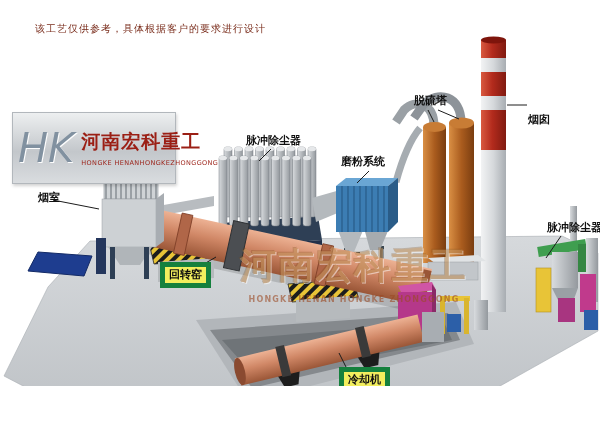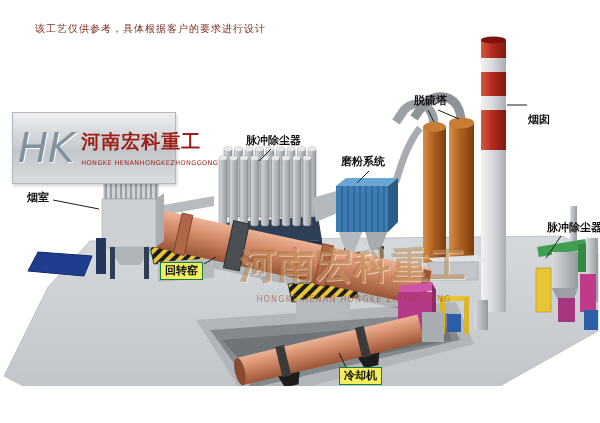--- a/index.html
+++ b/index.html
@@ -14,24 +14,24 @@
         box-shadow:inset 0 0 0 1px #b2b7bc, 1px 2px 3px rgba(0,0,0,.18);
         display:flex;align-items:center;padding:0 6px;box-sizing:border-box;}
   .logo-hk{font-style:italic;font-weight:normal;font-size:40px;color:#8191a0;
            text-shadow:1px 1px 0 #fdfdfd;margin-right:7px;line-height:1;}
   .logo-cn{font-weight:bold;font-size:19px;color:#9b1f15;letter-spacing:1px;white-space:nowrap;}
   .logo-en{font-size:6.5px;color:#9b1f15;letter-spacing:.4px;white-space:nowrap;margin-top:4px;}
 
   .watermark{position:absolute;left:238px;top:242px;width:232px;text-align:center;opacity:.6;pointer-events:none;}
   .wm-cn{font-size:36px;font-weight:bold;letter-spacing:2px;color:#c0905a;white-space:nowrap;
          text-shadow:1px 1px 0 rgba(255,255,255,.85),-1px -1px 0 rgba(120,70,20,.45);}
-  .wm-en{font-size:8px;color:#9c4a24;letter-spacing:1.2px;white-space:nowrap;margin-top:4px;font-weight:normal;text-align:center;}
+  .wm-en{font-size:8px;color:#9c4a24;letter-spacing:1.2px;white-space:nowrap;margin-top:4px;font-weight:bold;text-align:center;}
 
   .lbl{position:absolute;font-size:11px;font-weight:bold;color:#101010;white-space:nowrap;line-height:1;}
-  .lbl-hl{background:#f2ee5e;border:1px solid #15803d;padding:2px 4px 3px;}
+  .lbl-hl{background:#f2ee5e;border:5px solid #15803d;padding:2px 4px 3px;}
 </style>
 </head>
 <body>
 
 <div class="stage">
 
 <svg width="600" height="423" viewBox="0 0 600 423">
   <defs>
     <linearGradient id="gPlat" x1="0" y1="0" x2="0" y2="1">
       <stop offset="0" stop-color="#d6d9dc"></stop>
@@ -231,21 +231,21 @@
     <div class="logo-cn">河南宏科重工</div>
     <div class="logo-en">HONGKE HENANHONGKEZHONGGONG</div>
   </div>
 </div>
 
 <div class="watermark">
   <div class="wm-cn">河南宏科重工</div>
   <div class="wm-en">HONGKE HENAN HONGKE ZHONGGONG</div>
 </div>
 
-<div class="lbl" style="left:27px;top:192px">烟室</div>
+<div class="lbl" style="left:38px;top:192px">烟室</div>
 <div class="lbl" style="left:246px;top:135px">脉冲除尘器</div>
 <div class="lbl" style="left:341px;top:156px">磨粉系统</div>
 <div class="lbl" style="left:414px;top:95px">脱硫塔</div>
 <div class="lbl" style="left:528px;top:114px">烟囱</div>
 <div class="lbl" style="left:547px;top:222px">脉冲除尘器</div>
 <div class="lbl lbl-hl" style="left:160px;top:262px">回转窑</div>
 <div class="lbl lbl-hl" style="left:339px;top:367px">冷却机</div>
 
 </div>
 

